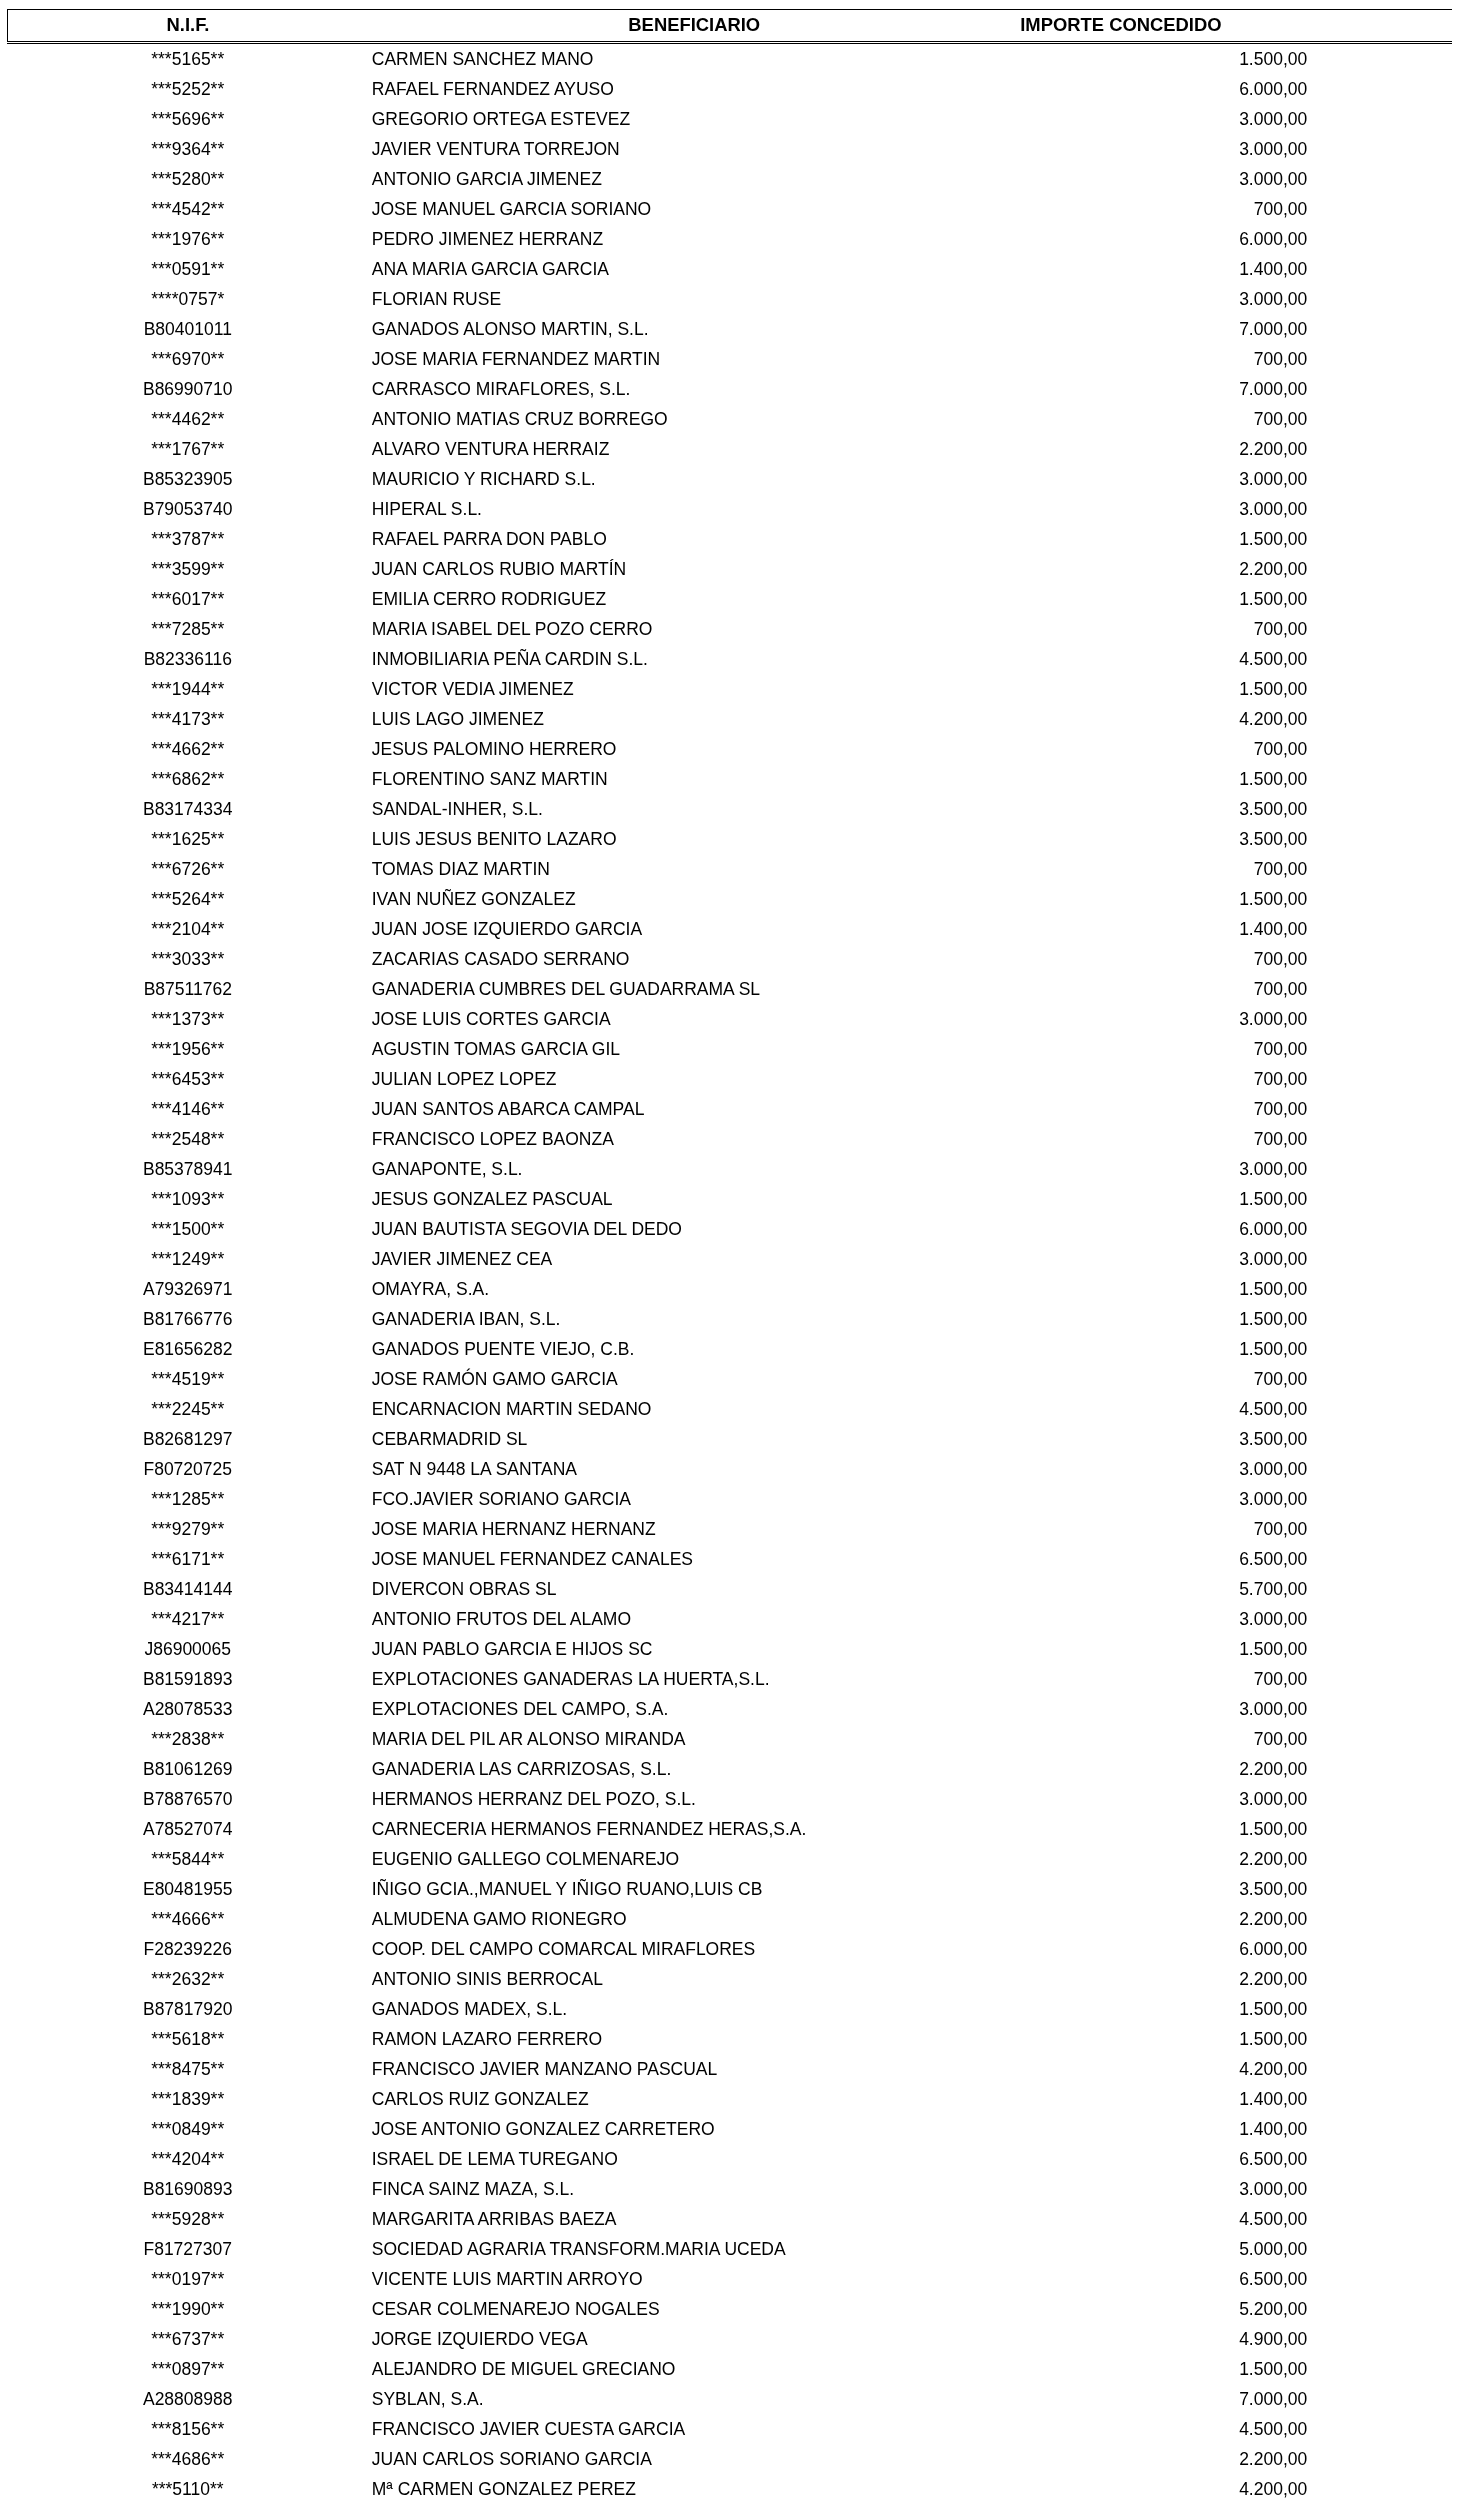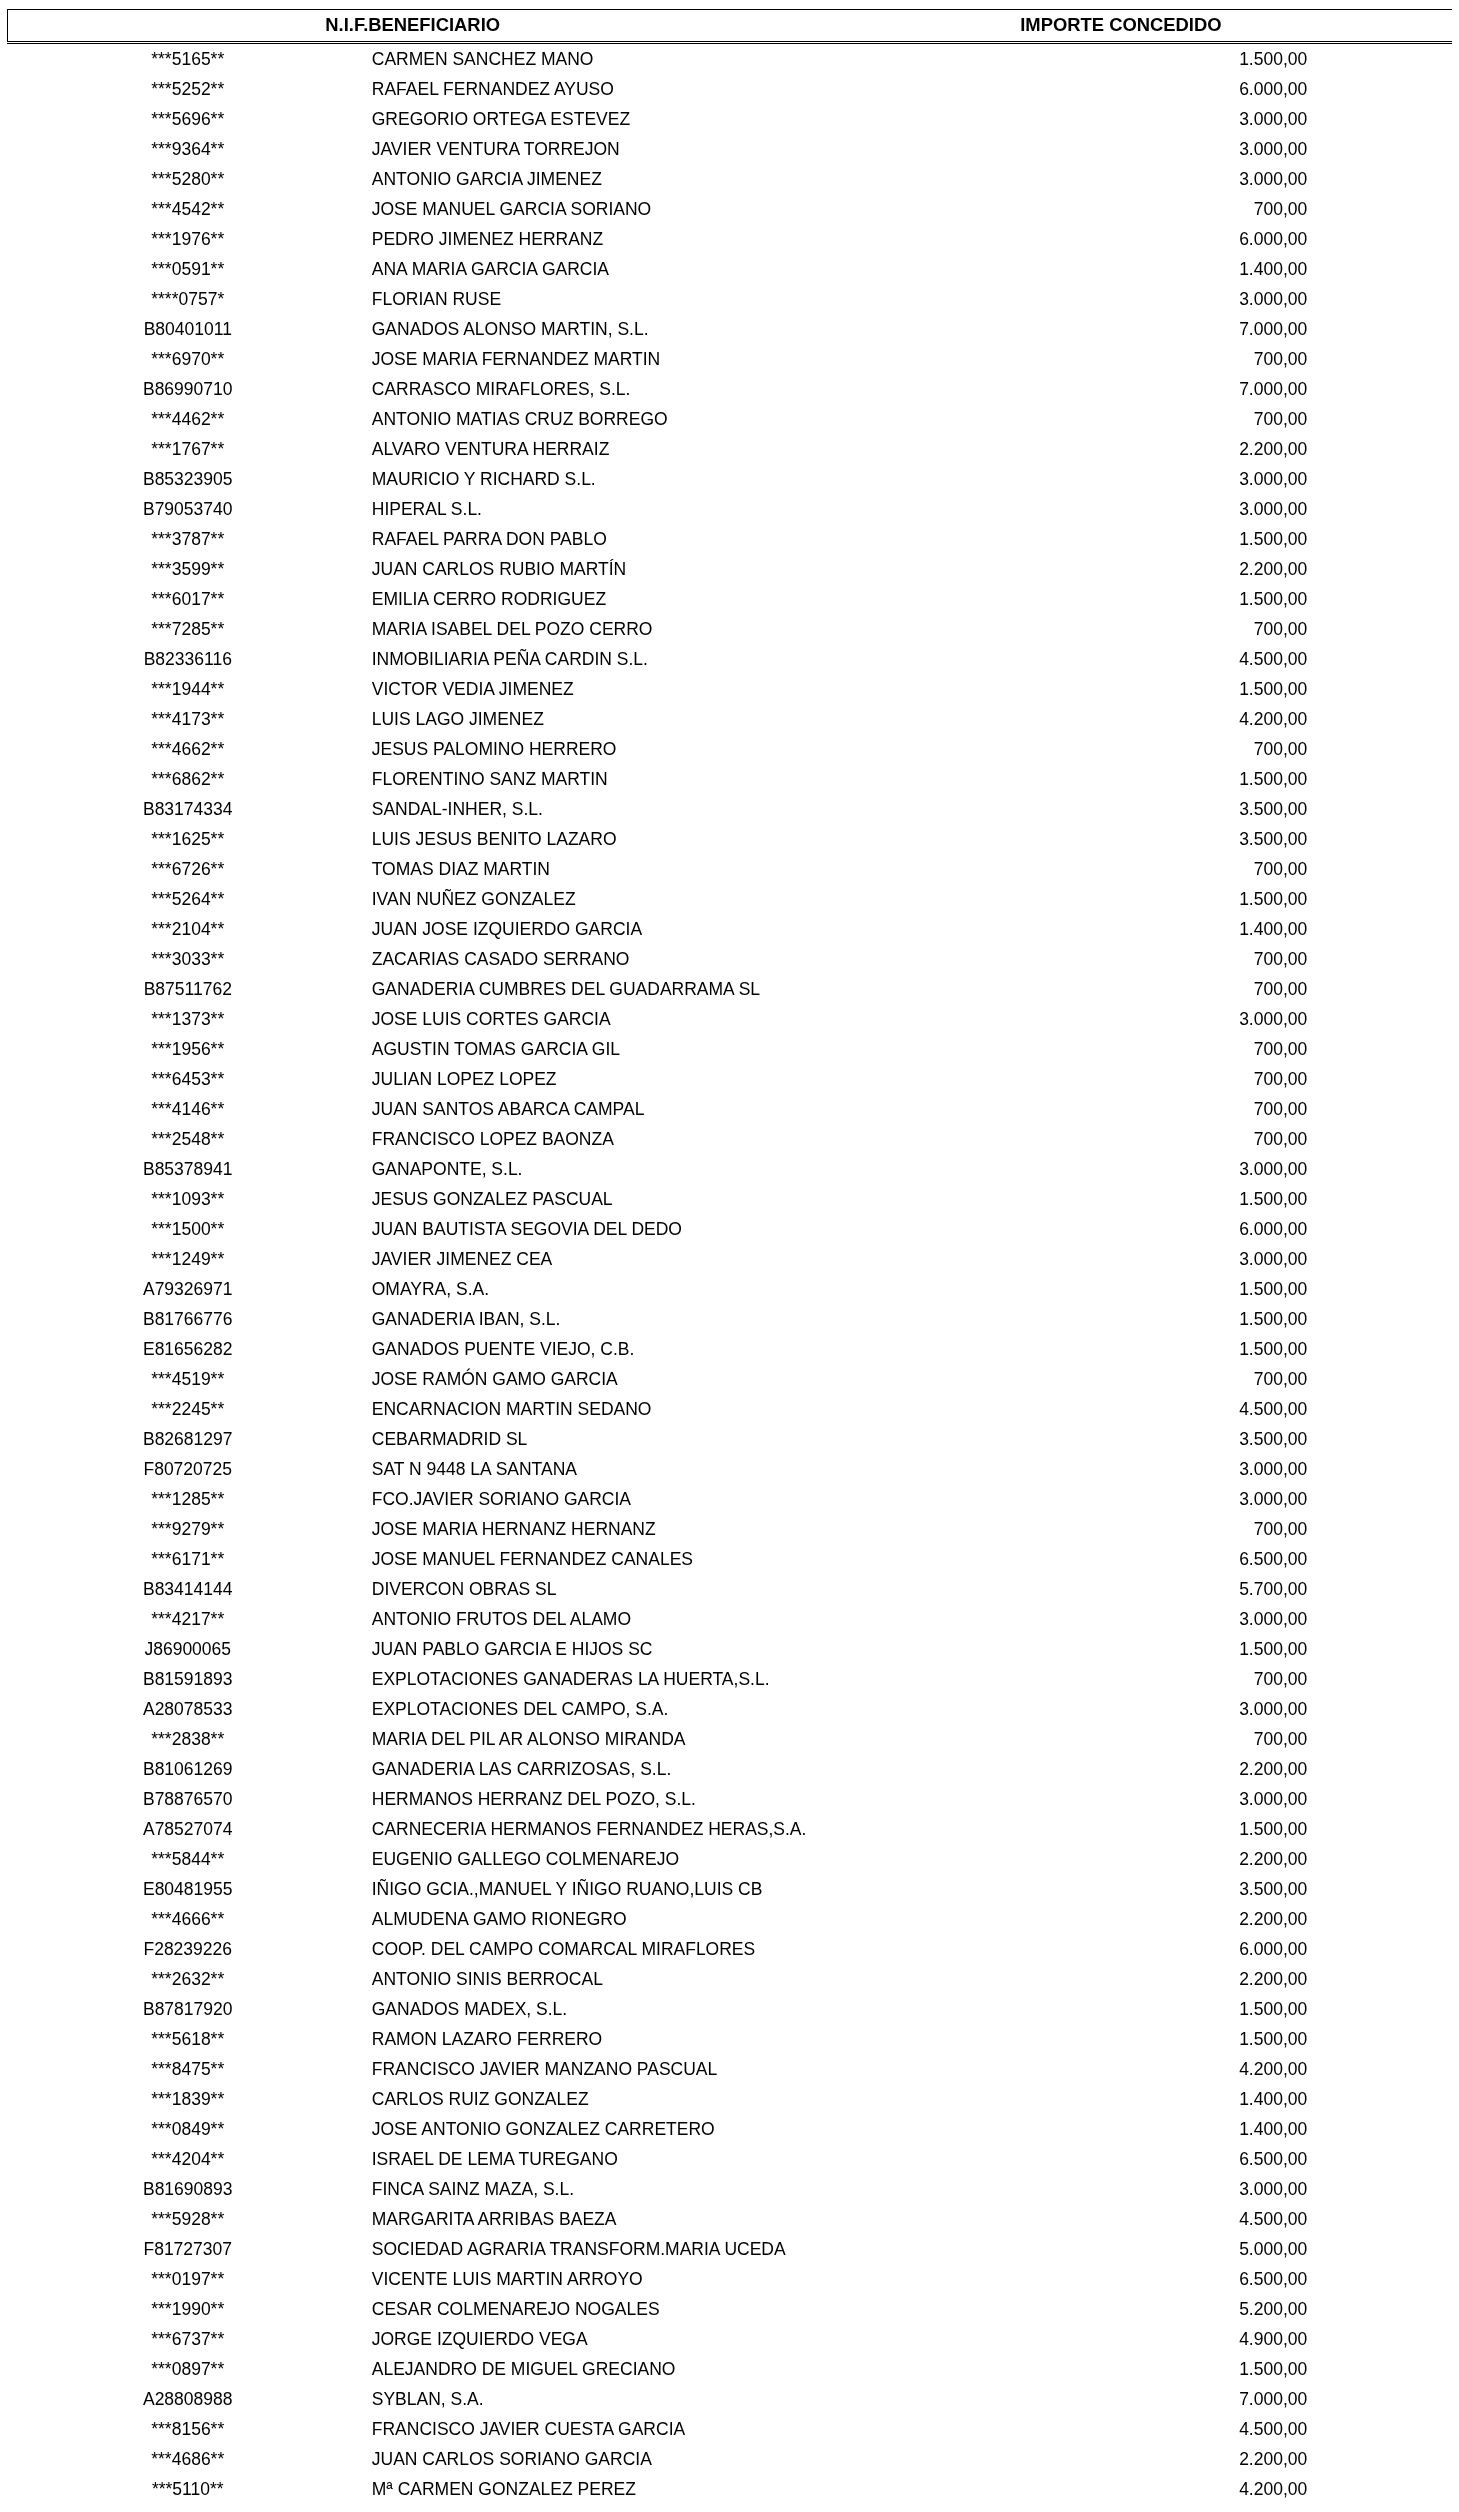--- a/index.html
+++ b/index.html
@@ -30,22 +30,22 @@
   thead th {
     font-size: 18.4px;
     font-weight: bold;
     height: 31.5px;
     padding: 0;
     vertical-align: middle;
     border-top: 1.7px solid #000;
     border-bottom: 3.5px double #000;
     white-space: nowrap;
   }
-  thead th.h-nif { text-align: right; border-left: 1.7px solid #000; margin-left: 48px; }
-  thead th.h-ben { text-align: left; margin-top: 44px; }
+  thead th.h-nif { text-align: center; border-left: 1.7px solid #000; margin-left: 48px; }
+  thead th.h-ben { text-align: center; margin-top: 44px; }
   thead th.h-imp { text-align: left; }
 
   tbody td {
     font-size: 17.5px;
     height: 30px;
     padding: 0;
     vertical-align: middle;
     white-space: nowrap;
     overflow: hidden;
   }

